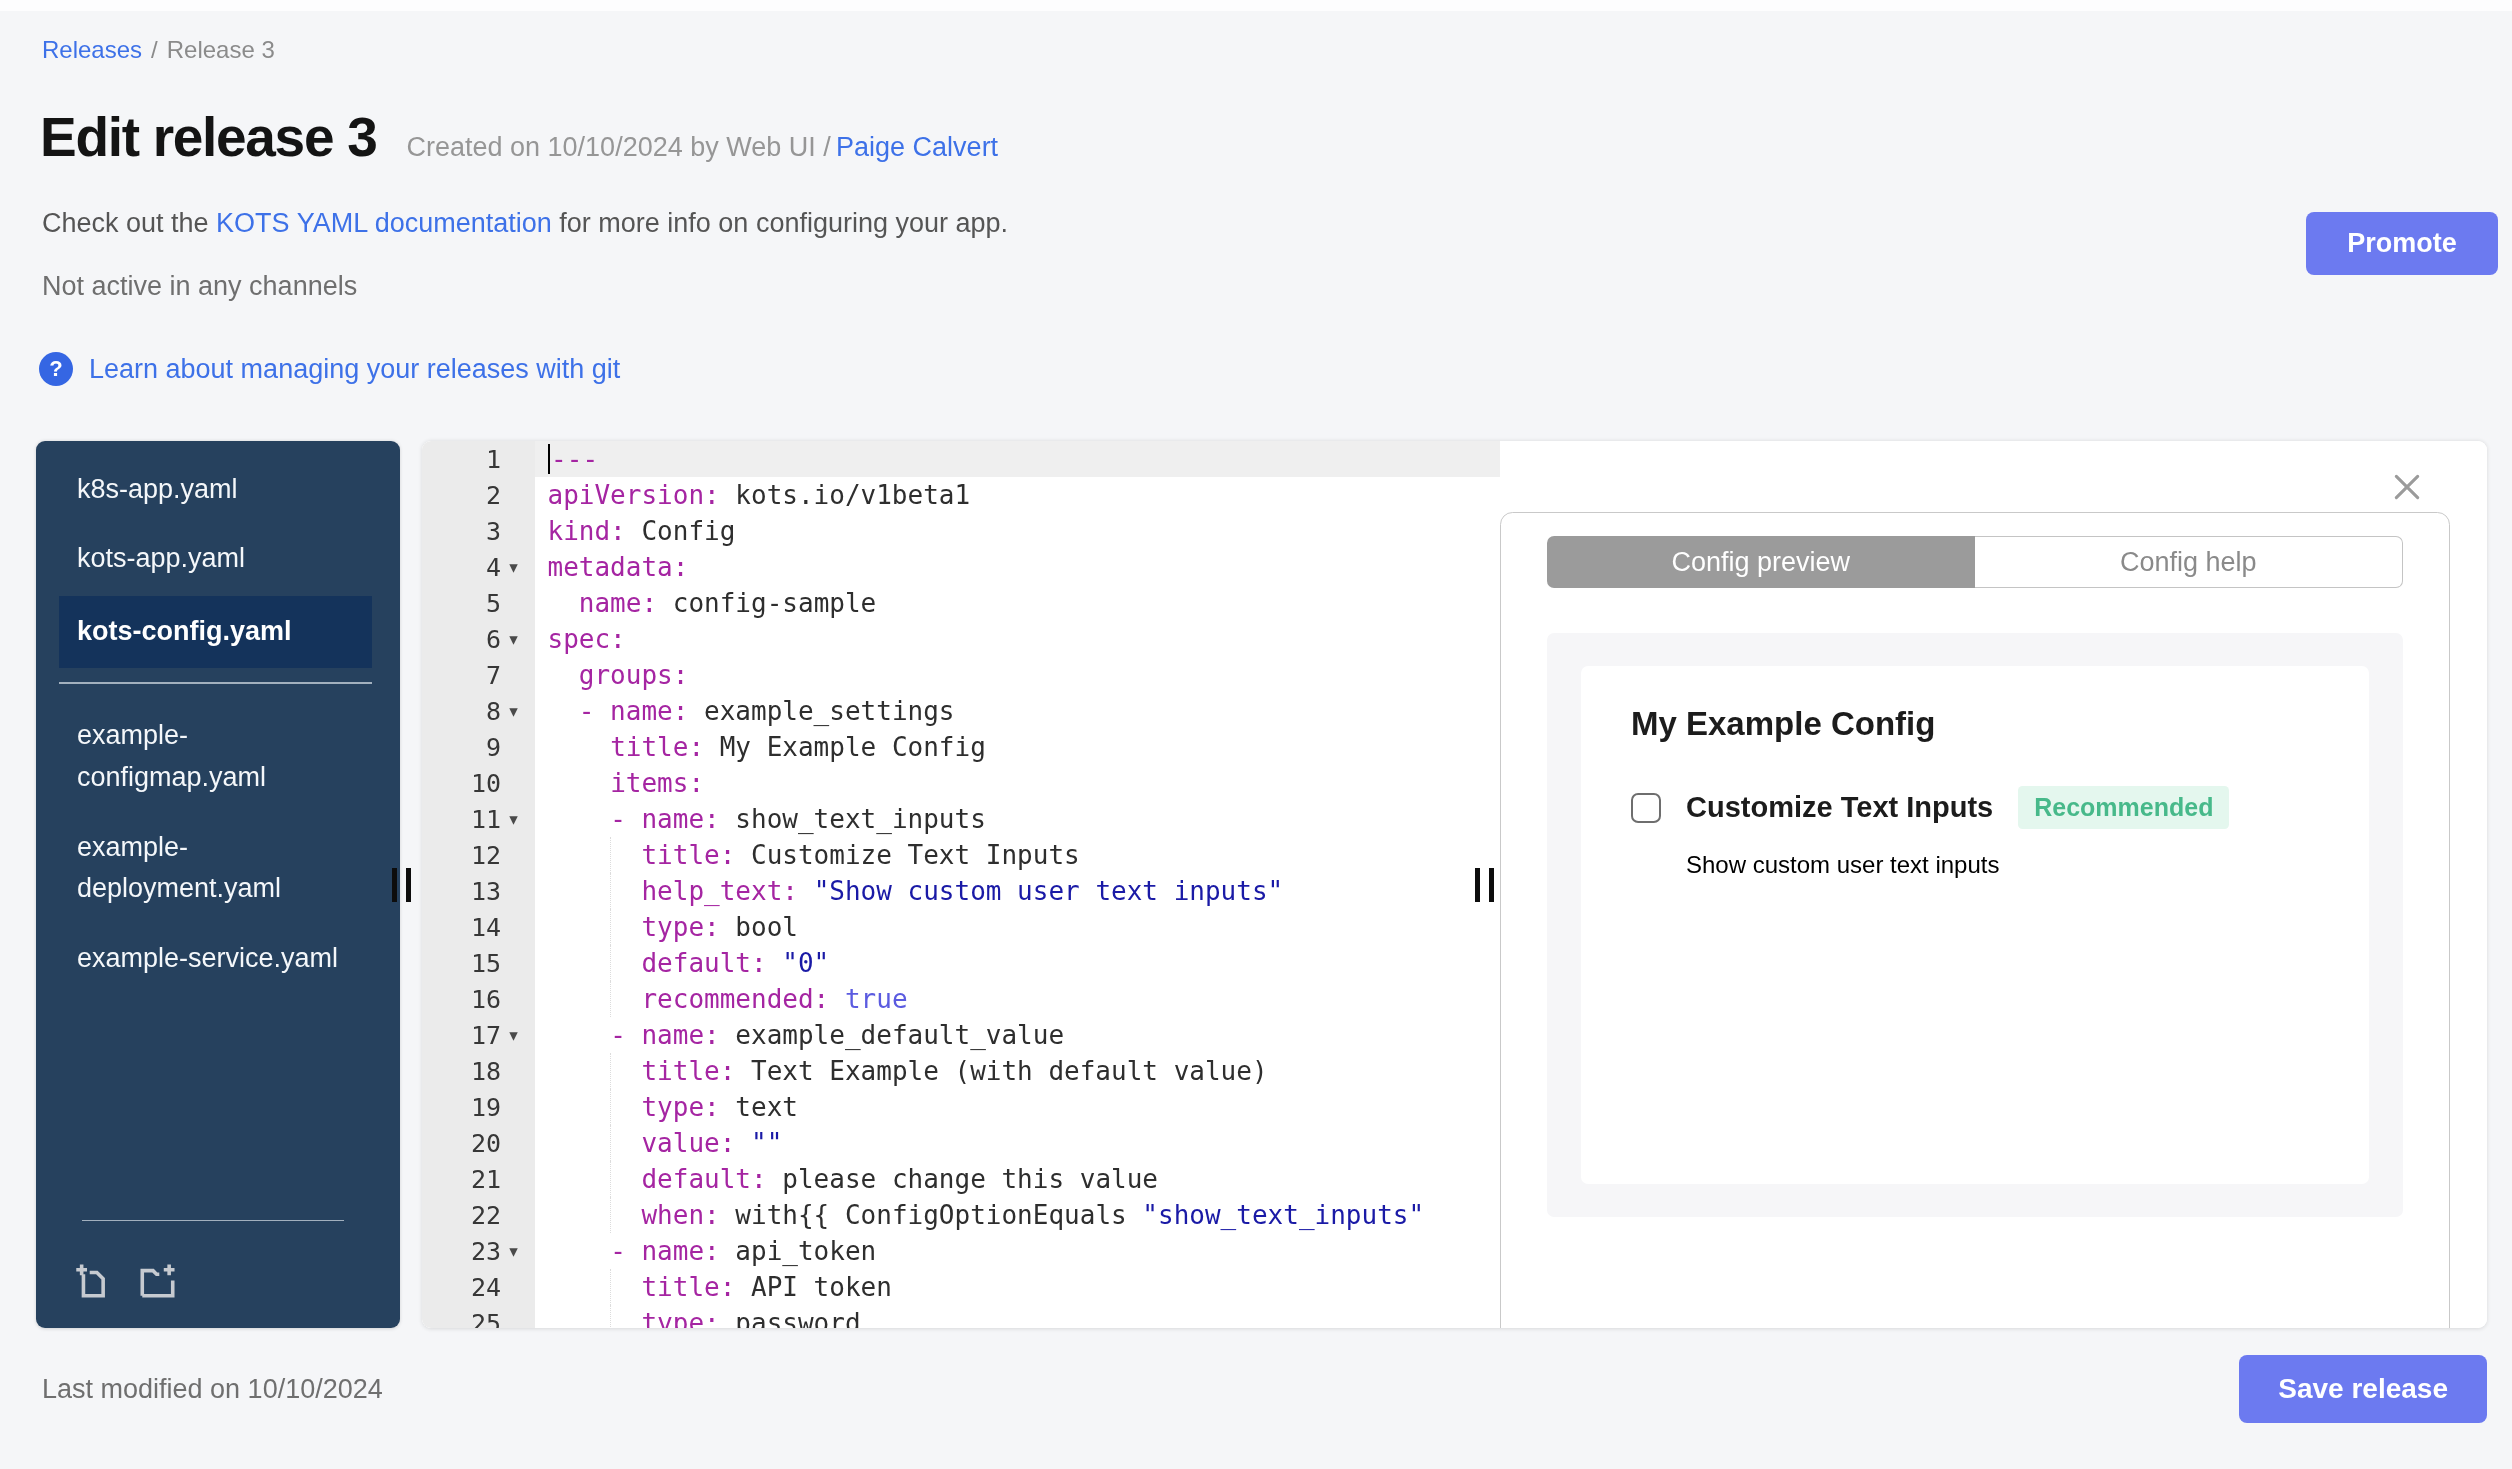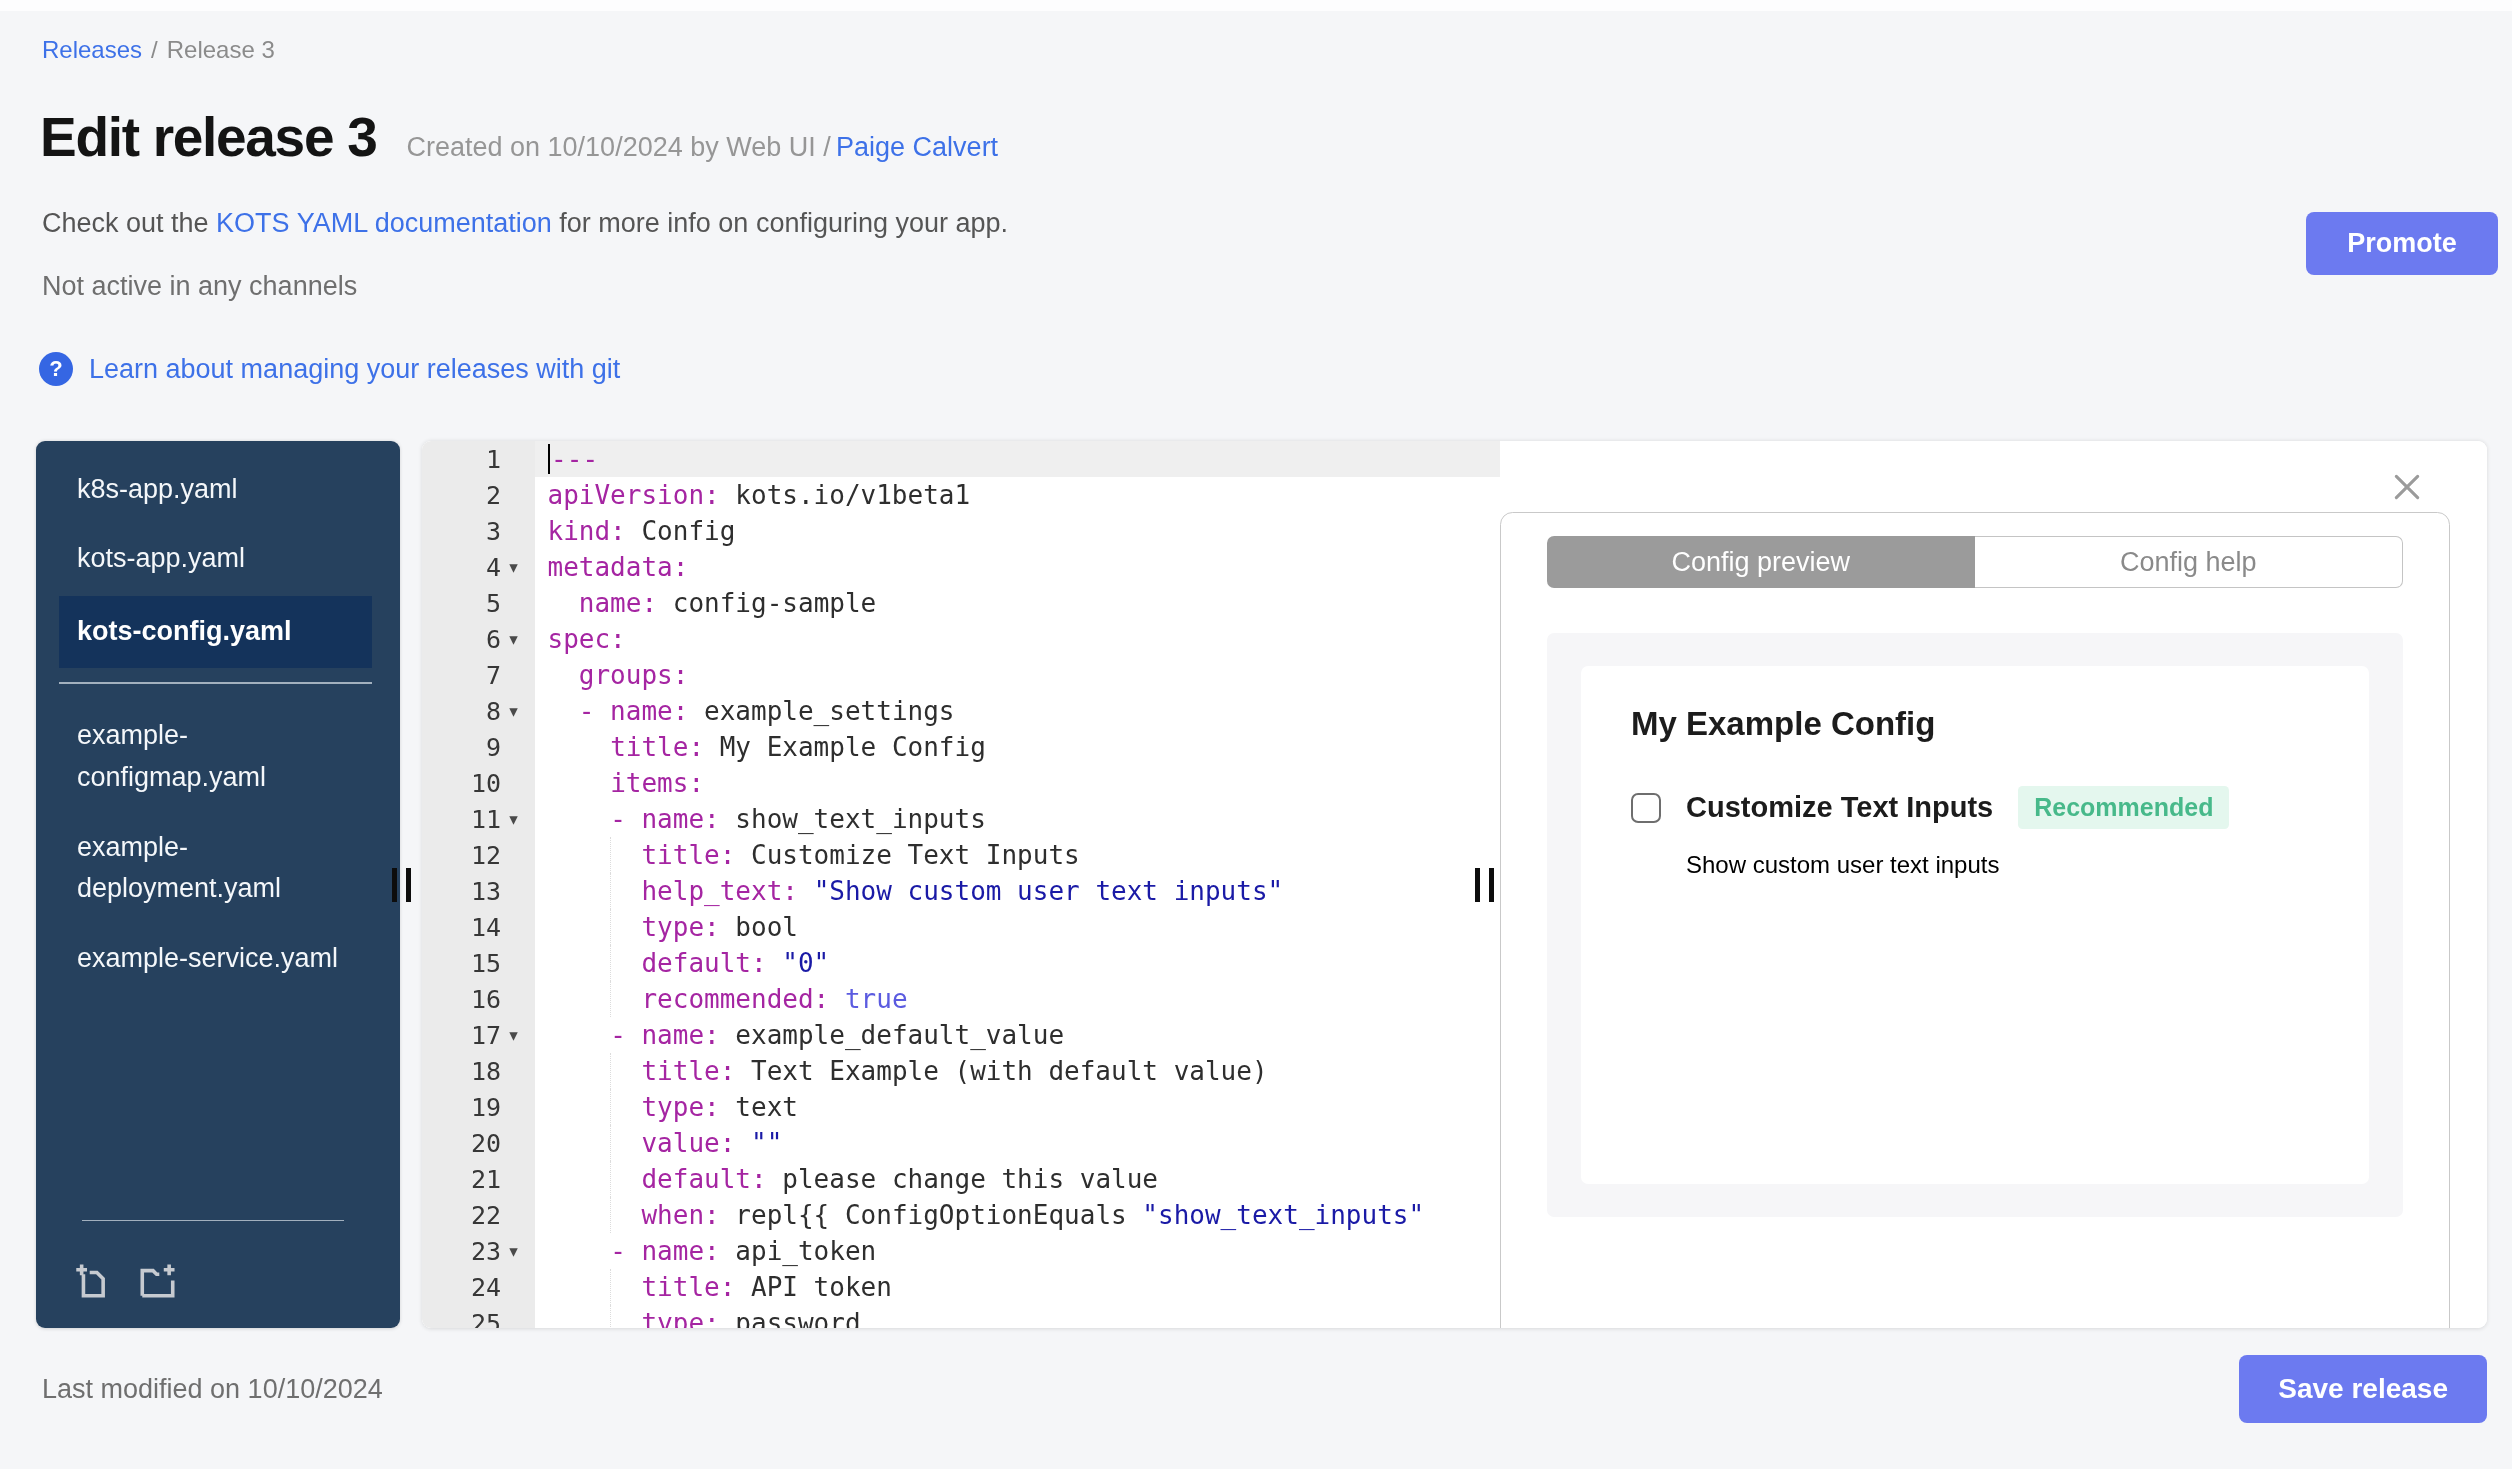--- a/index.html
+++ b/index.html
@@ -309,21 +309,21 @@
             <span class="num">21</span>
             <span class="caret"></span>
           </span>
           <span class="ccell"><i class="guide"></i><span class="tk-txt">      </span><span class="tk-key">default:</span><span class="tk-txt"> please change this value</span></span>
         </div>
         <div class="line">
           <span class="gcell">
             <span class="num">22</span>
             <span class="caret"></span>
           </span>
-          <span class="ccell"><i class="guide"></i><span class="tk-txt">      </span><span class="tk-key">when:</span><span class="tk-txt"> repl{{ ConfigOptionEquals </span><span class="tk-str">"show_text_inputs"</span></span>
+          <span class="ccell"><i class="guide"></i><span class="tk-txt">      </span><span class="tk-key">when:</span><span class="tk-txt"> with{{ ConfigOptionEquals </span><span class="tk-str">"show_text_inputs"</span></span>
         </div>
         <div class="line">
           <span class="gcell">
             <span class="num">23</span>
             <span class="caret">▾</span>
           </span>
           <span class="ccell"><span class="tk-txt">    </span><span class="tk-key">- name:</span><span class="tk-txt"> api_token</span></span>
         </div>
         <div class="line">
           <span class="gcell">

